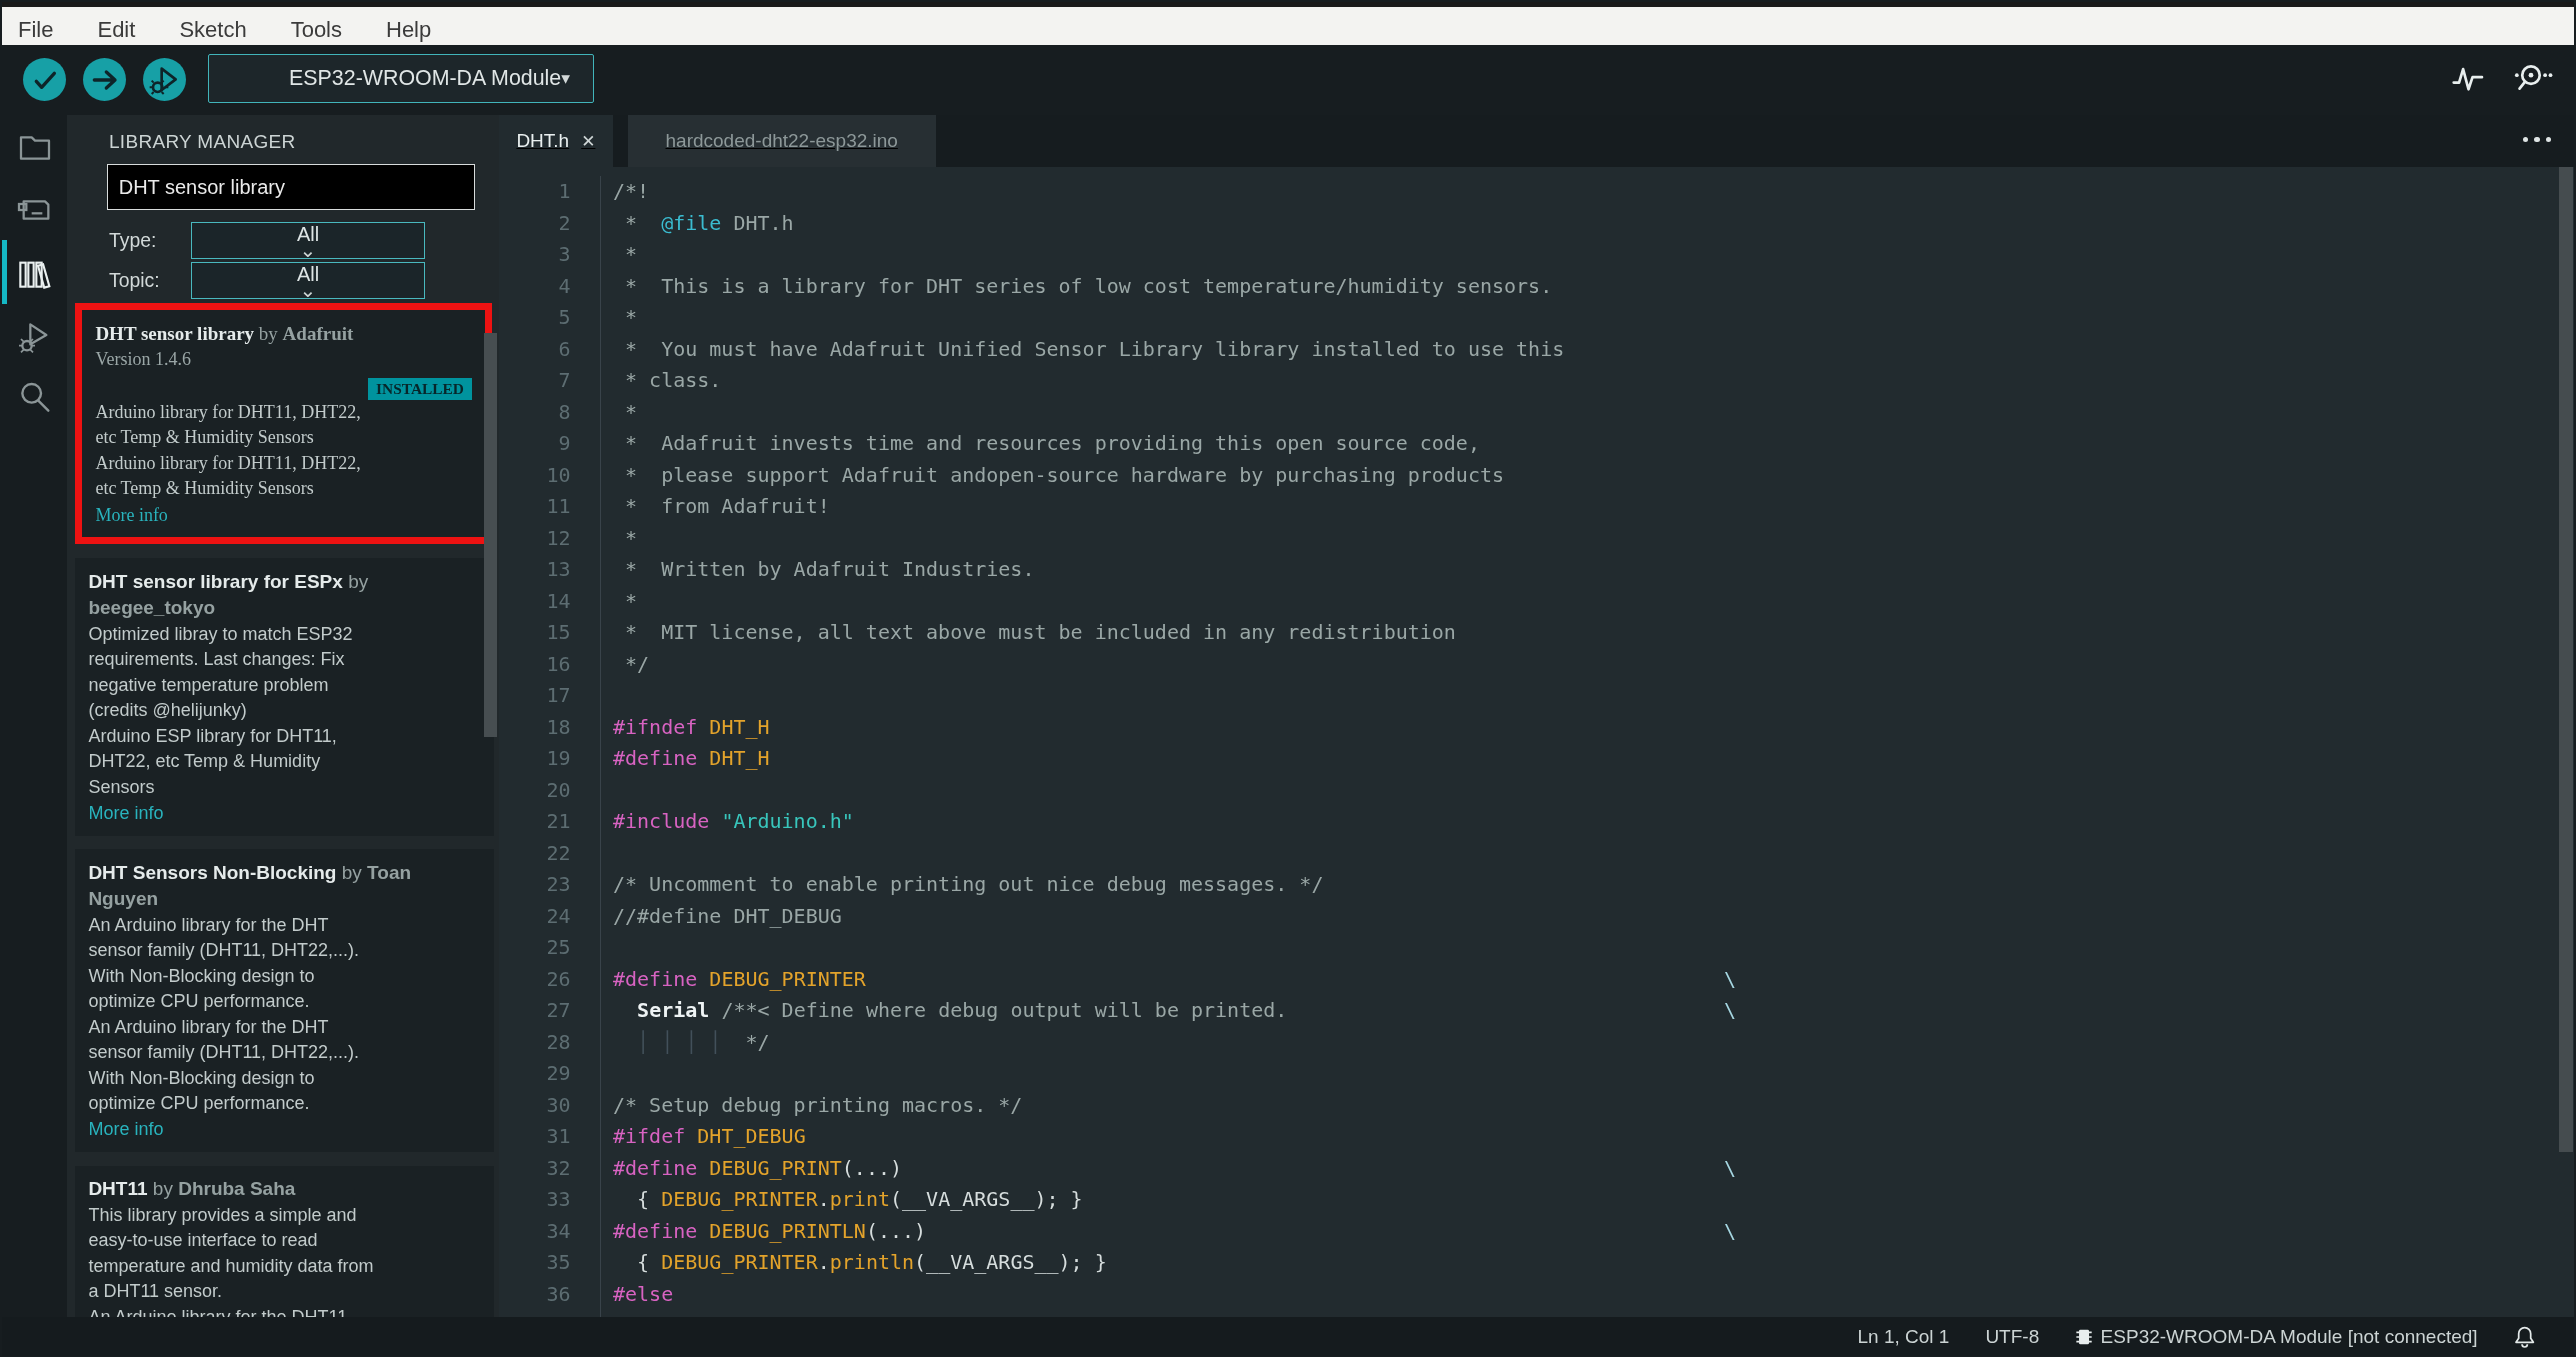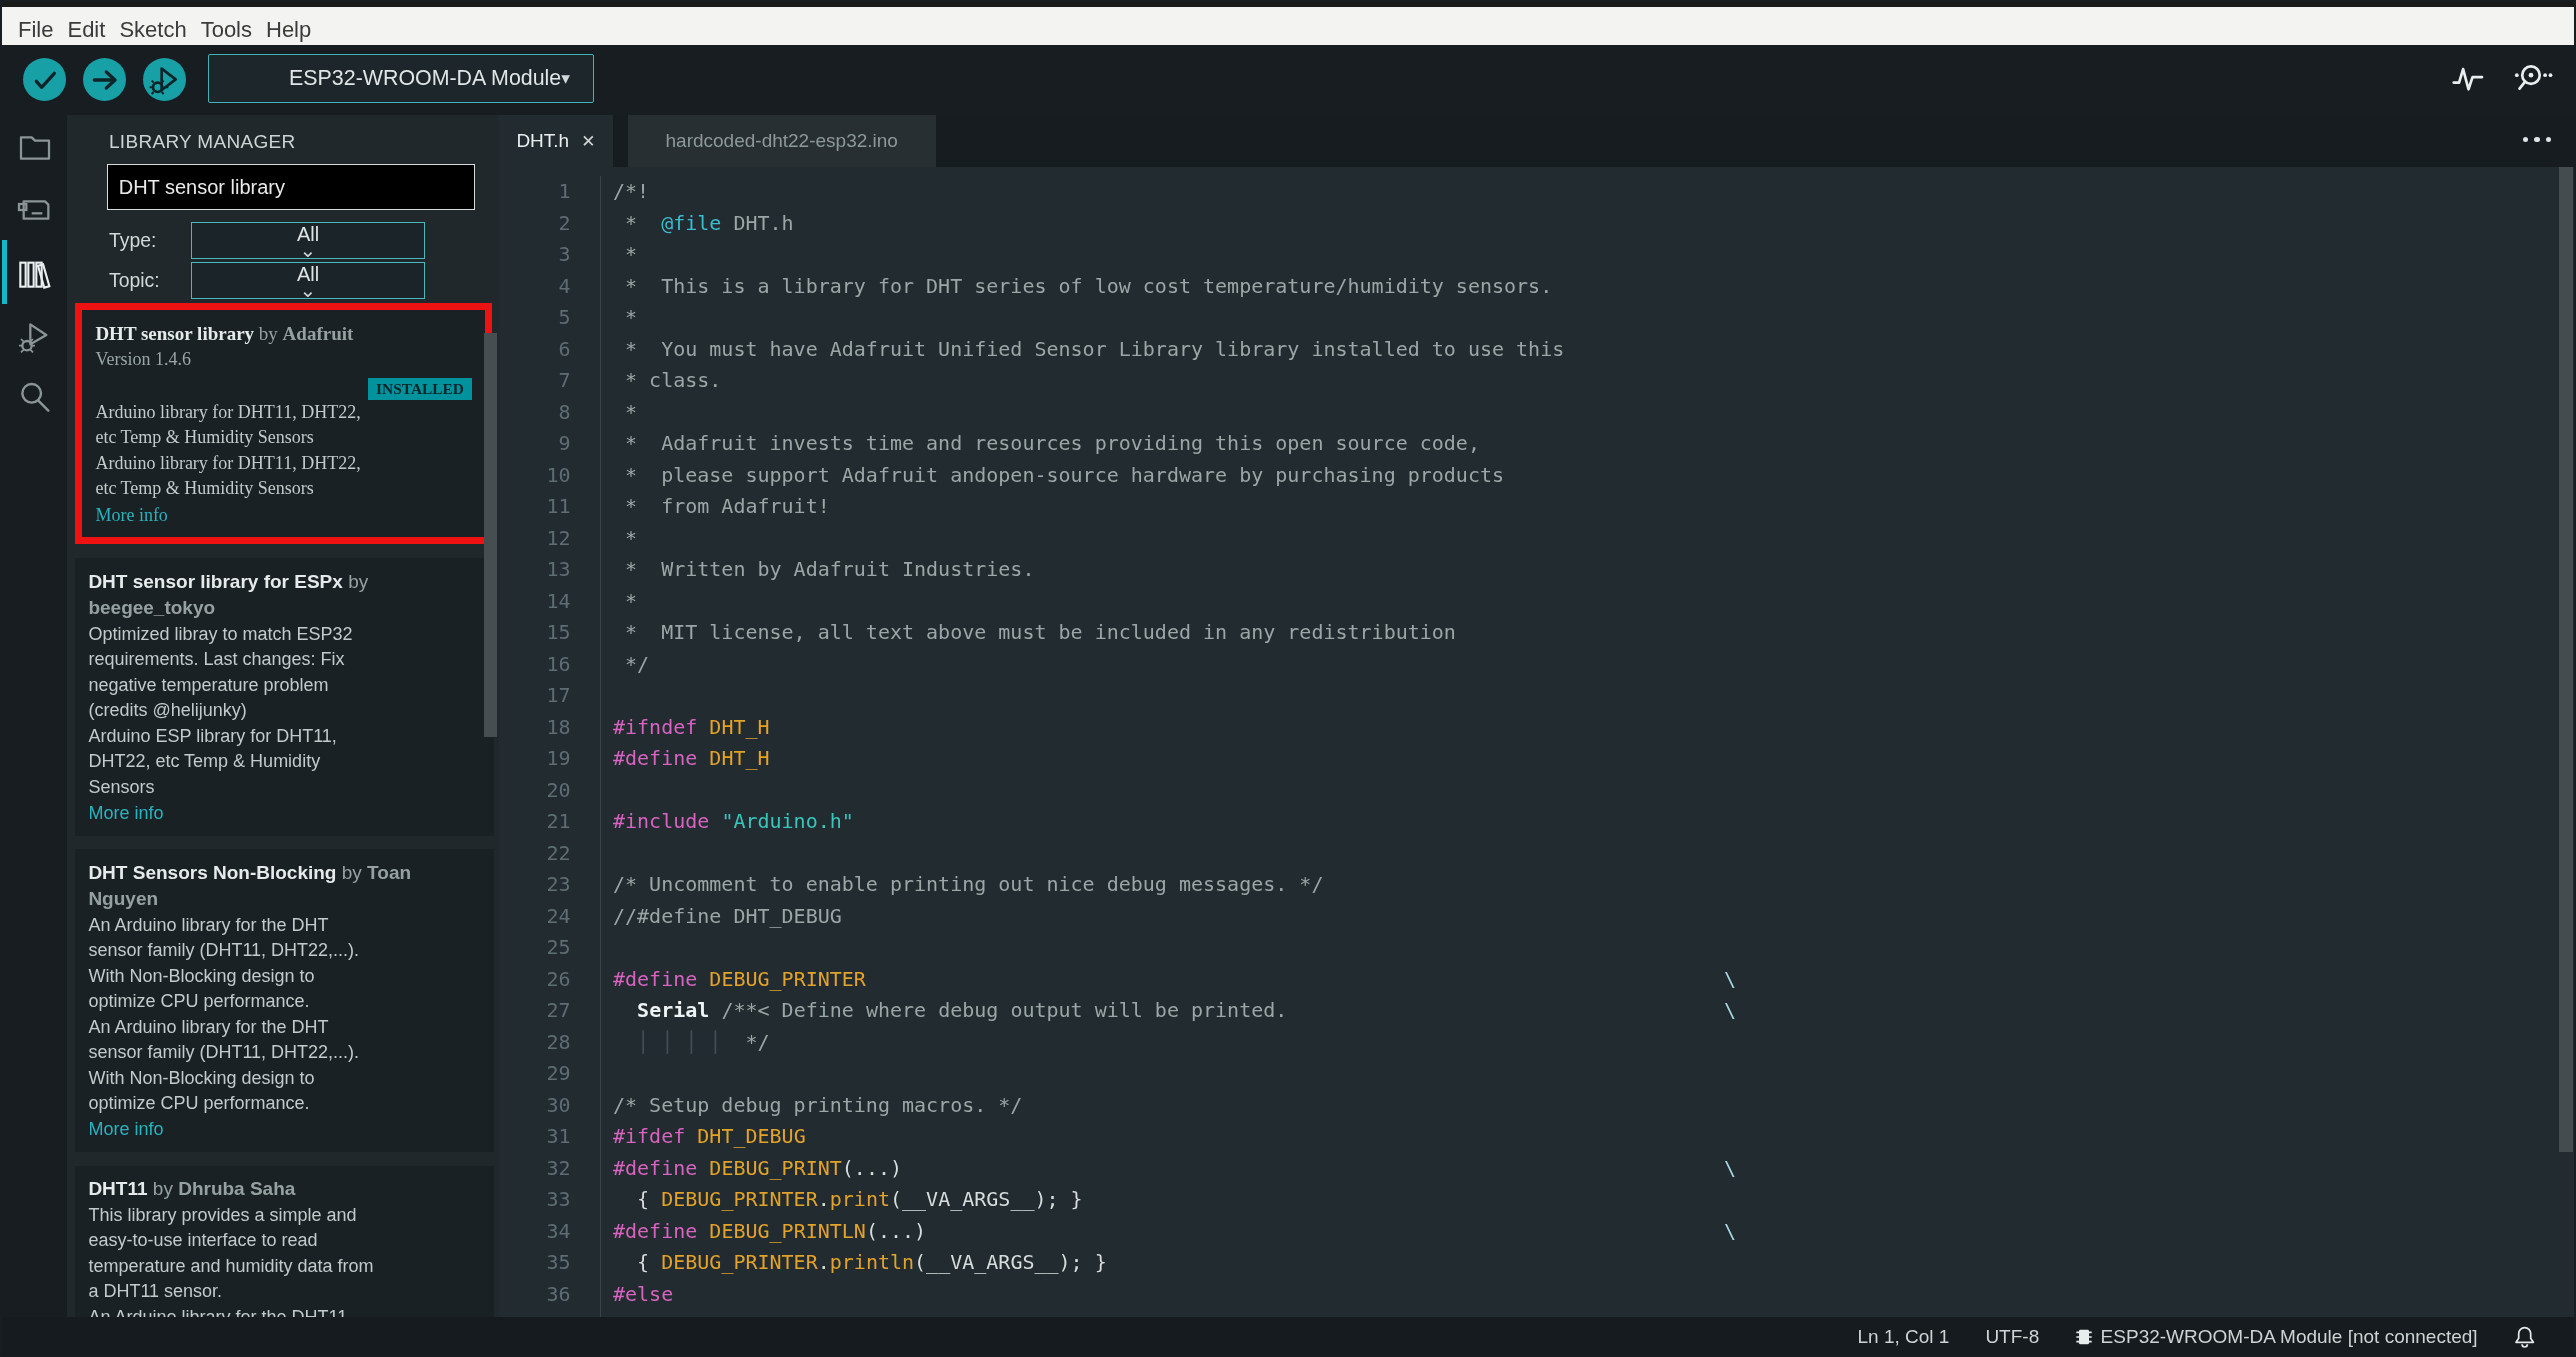--- a/index.html
+++ b/index.html
@@ -1,20 +1,20 @@
 <!DOCTYPE html>
 <html style="font-size:10.7px"><head>
 <meta charset="utf-8">
 <style>
   html,body{margin:0;padding:0;background:#0c0f10;}
   *{box-sizing:border-box;}
   #win{position:relative;width:2576px;height:1358px;background:#171d20;font-family:"Liberation Sans",sans-serif;overflow:hidden;}
   #titlestrip{position:absolute;left:2px;right:2px;top:2px;height:4.7px;background:#1a1a1a;}
   
-  #menubar{position:absolute;left:2px;right:2px;top:6.7px;height:46px;background:#f3f3f1;display:flex;align-items:center;padding-left:16px;gap:14px;}
+  #menubar{position:absolute;left:2px;right:2px;top:6.7px;height:46px;background:#f3f3f1;display:flex;align-items:center;padding-left:16px;gap:44px;}
   .menu-item{font-size:22px;color:#3b3b3b;cursor:default;}
   
   #toolbar{position:absolute;left:2px;right:2px;top:45px;height:70px;background:#171d20;}
   .tbtn{position:absolute;top:13.4px;width:43px;height:43px;border-radius:50%;background:#17a0a6;display:flex;align-items:center;justify-content:center;}
   #btn-verify{left:21.4px;} #btn-upload{left:81px;} #btn-debug{left:141px;}
   #board-selector{position:absolute;left:206px;top:9.4px;width:386px;height:49px;background:#1d262a;border:1.3px solid #41b4ba;border-radius:2px;display:flex;align-items:center;justify-content:flex-end;padding:0 23px 0 24px;}
   #board-selector .bs-label{font-size:21.4px;color:#e0e6e6;}
   #board-selector .bs-caret{font-size:17.4px;color:#d2d8d8;}
   .tb-right-icon{position:absolute;top:16px;}
   #icon-plotter{right:88px;} #icon-monitor{right:20px;}
@@ -42,21 +42,21 @@
   .red-box .lib-card{margin-bottom:0;font-family:Liberation Serif, serif;}
   .lib-title{max-width:365px;}
   .lib-name{font-weight:bold;color:#e5ebeb;font-size:19px;}
   .lib-by,.lib-author{color:#95a1a1;font-size:19px;}
   .lib-author{font-weight:bold;}
   .version-row{display:flex;justify-content:space-between;align-items:flex-start;color:#9aa6a6;}
   .badge{display:inline-block;background:#00939e;color:#07262a;font-weight:bold;font-size:15.4px;line-height:20px;padding:0.7px 8px;margin-top:31px;}
   .more-info{color:#29b3bd;margin-top:0.7px;}
   #panel-scroll-thumb{position:absolute;right:2px;top:218px;width:12.7px;height:404px;background:#474e51;}
   
-  #editorcol{position:relative;flex:1;background:#222b2f;overflow:hidden;}
+  #editorcol{position:relative;flex:1;background:#222b2f;overflow:hidden;text-decoration:underline;}
   #tabbar{position:relative;height:52px;background:#161c1f;display:flex;align-items:stretch;}
   .tab{display:flex;align-items:center;gap:12px;font-size:19px;padding:0 17.4px;cursor:default;}
   .tab.active{background:#222b2f;color:#e9efef;}
   .tab.inactive{background:#272f33;color:#8d9899;margin-left:14.7px;padding:0 38px;}
   .tab-close{font-size:17px;color:#cfd6d6;}
   #tab-ellipsis{position:absolute;right:23px;top:22px;display:flex;gap:6px;}
   #tab-ellipsis i{width:5.4px;height:5.4px;border-radius:50%;background:#dfe5e5;}
   #code-area{position:absolute;left:0;right:0;top:52px;bottom:0;overflow:hidden;padding-top:9.4px;}
   .code-row{display:flex;height:31.5px;position:relative;}
   .ln{flex:0 0 102px;padding-right:29.5px;text-align:right;color:#5d6d72;border-right:1.3px solid #39434a;font:20px/31.5px "DejaVu Sans Mono",monospace;}

